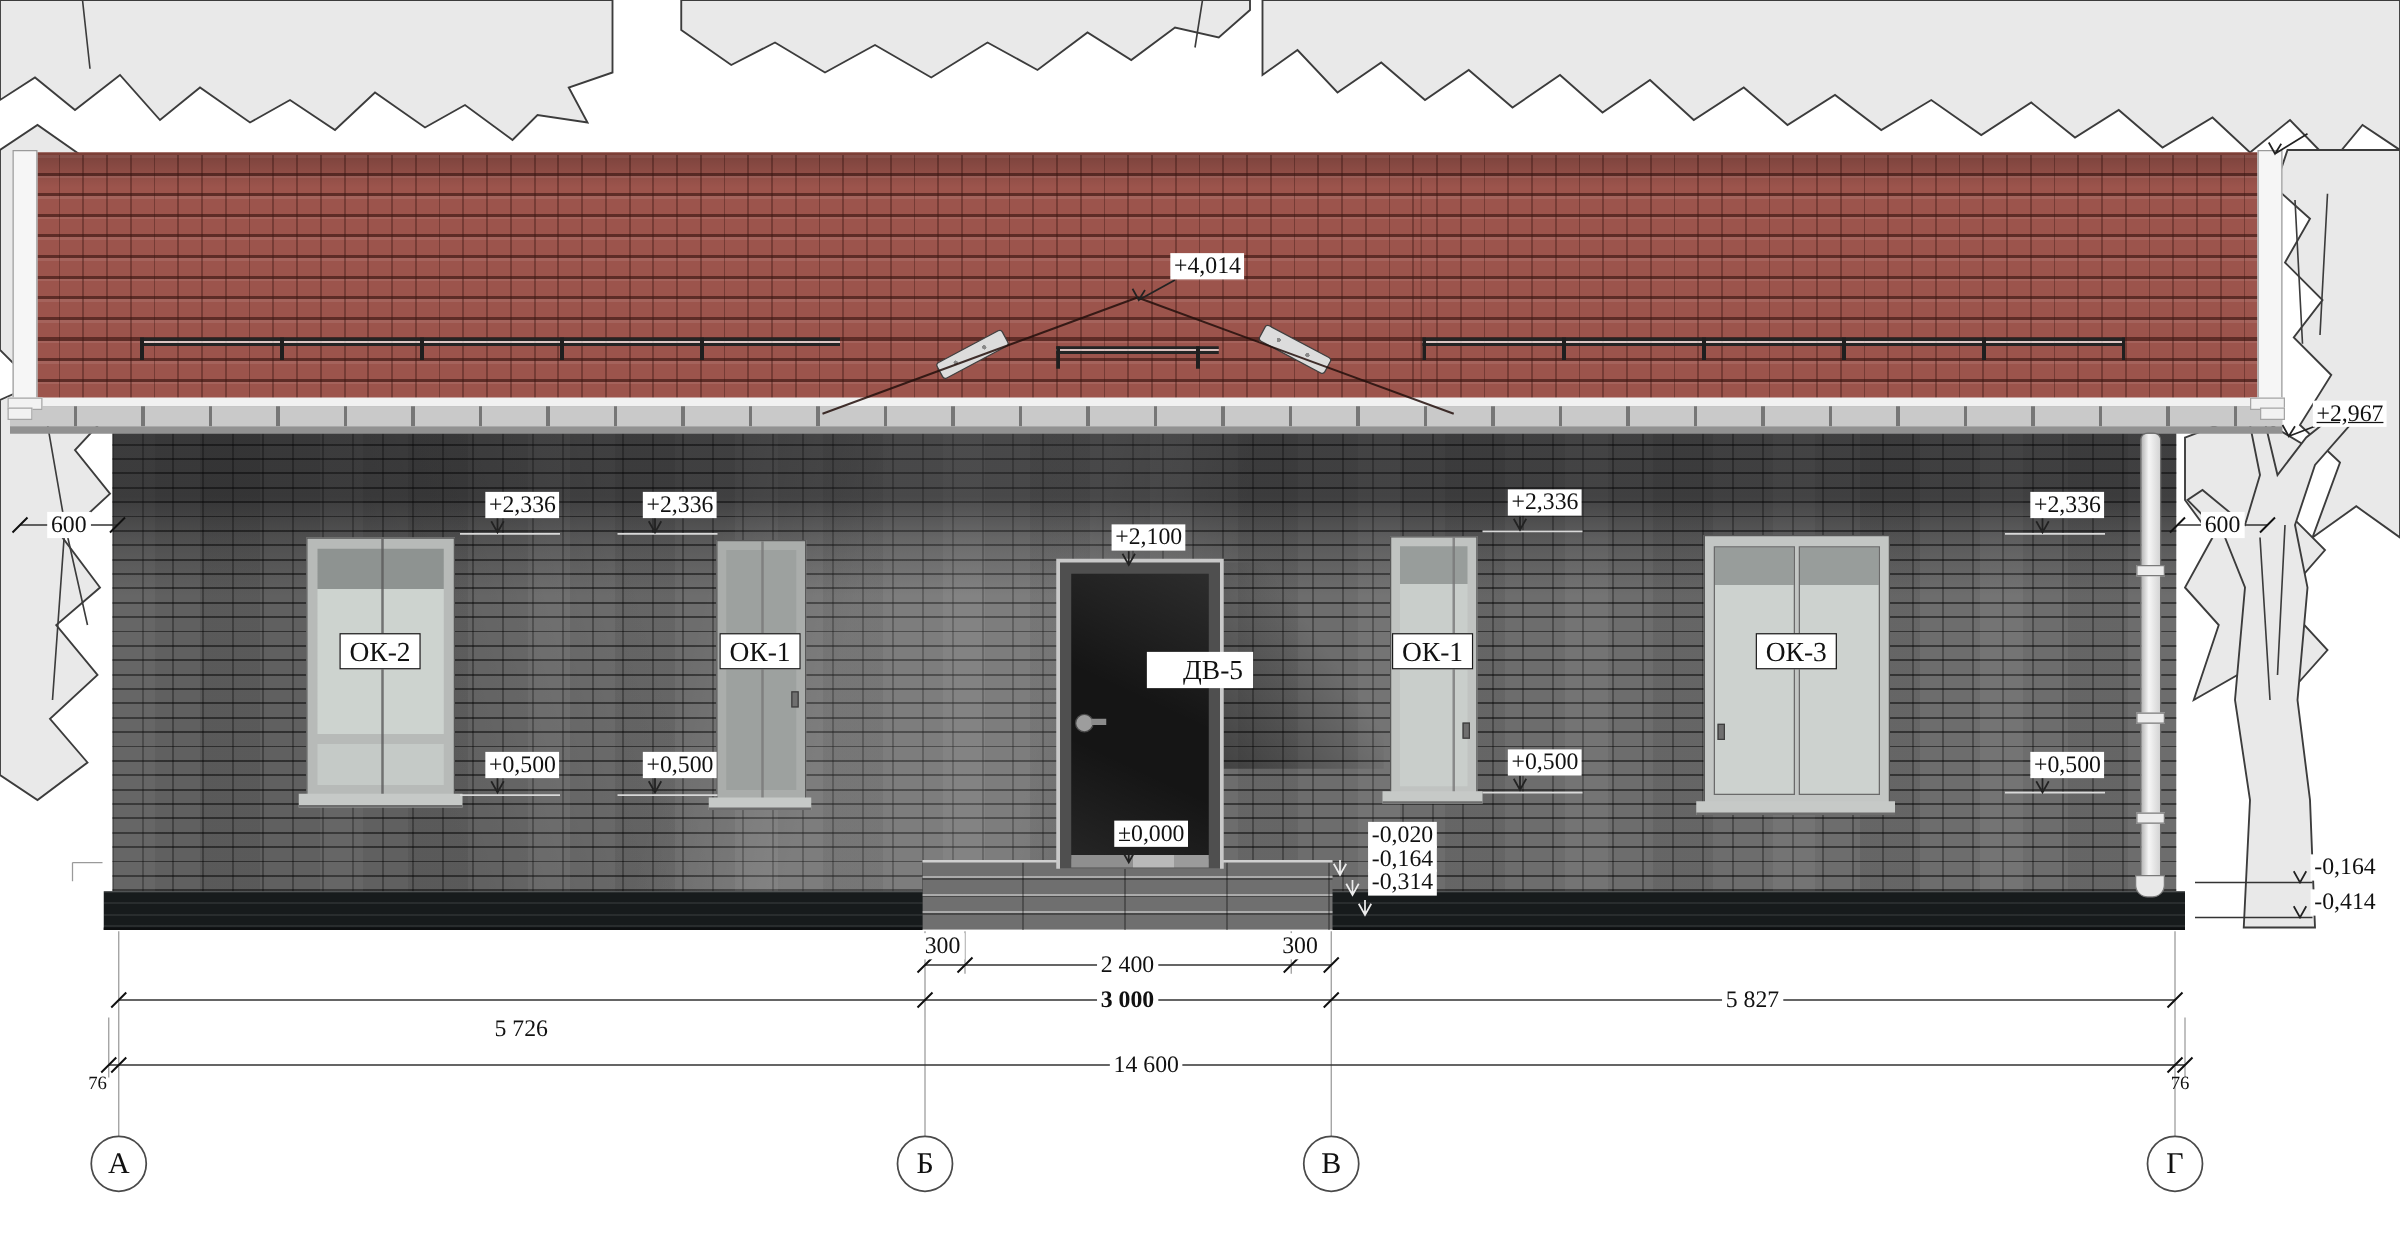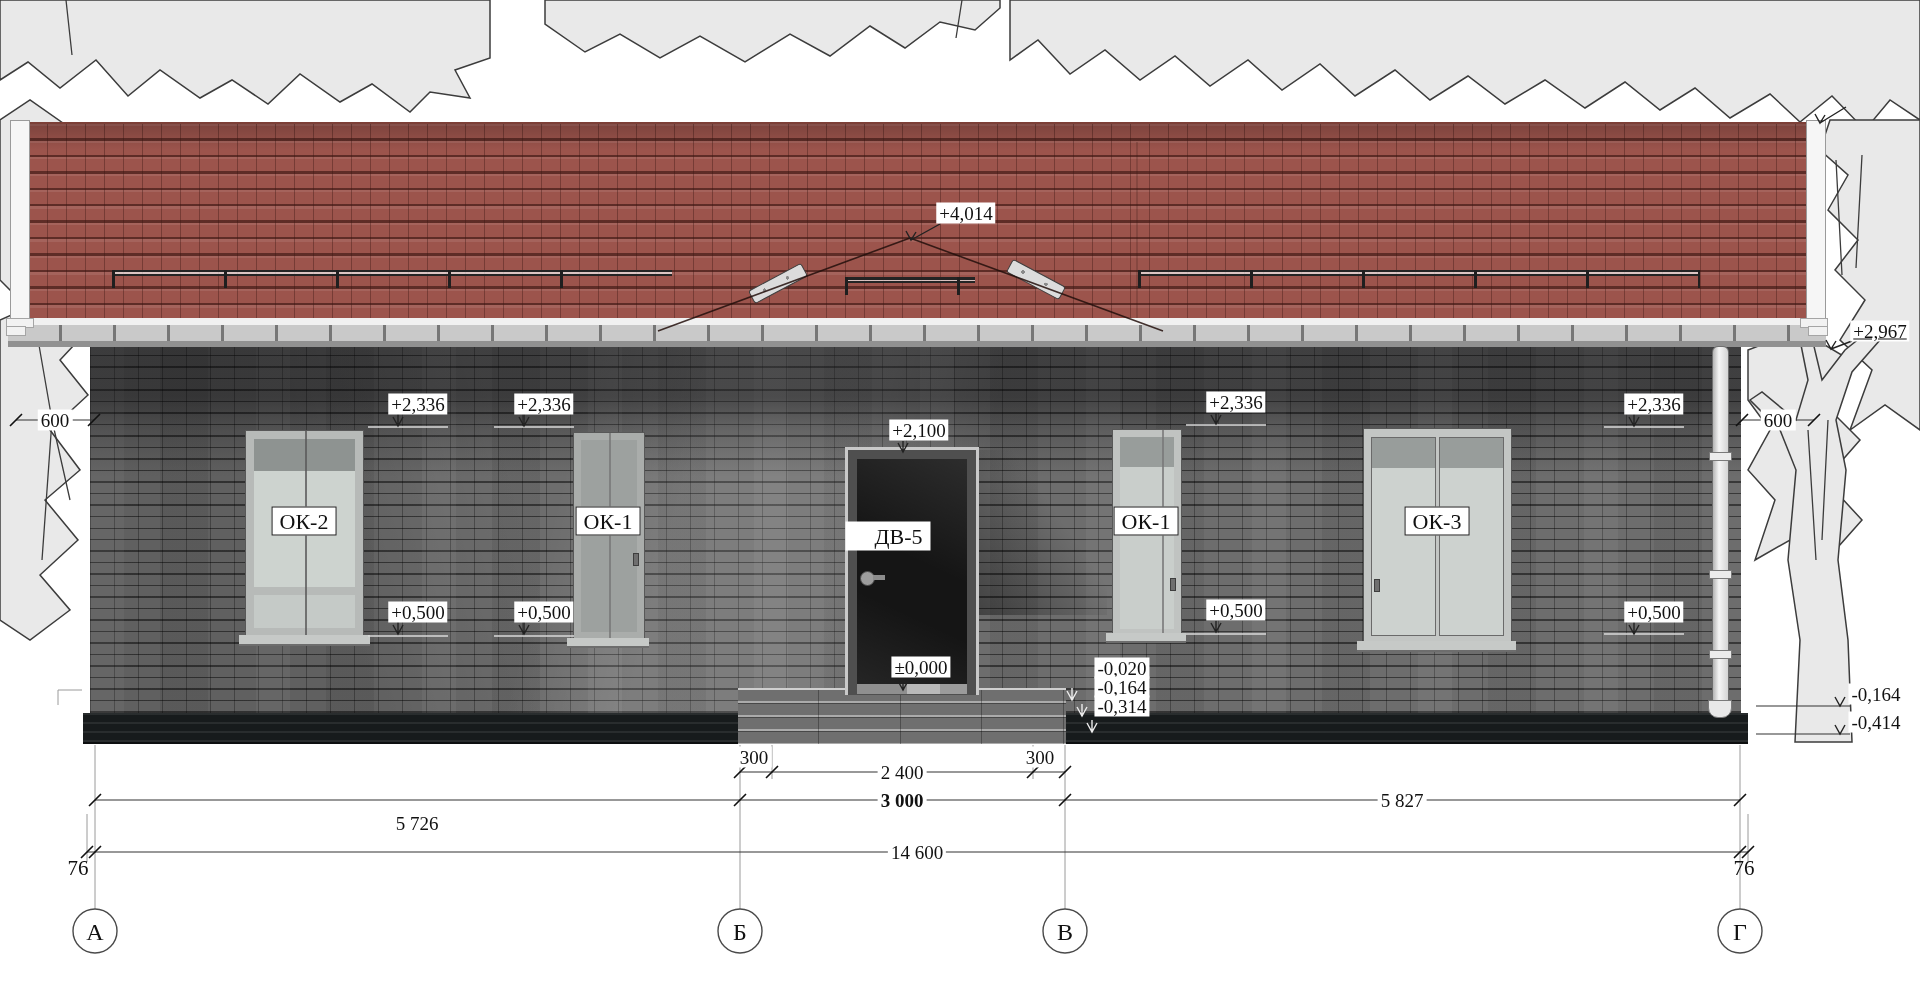--- a/index.html
+++ b/index.html
@@ -66,21 +66,21 @@
     background:linear-gradient(90deg,#8f8f8f 0 45%, #b9b9b9 45% 75%, #9b9b9b 75%);}
   
   .pipe{position:absolute;left:1712px;top:346px;width:15px;height:360px;z-index:4;border:1px solid #6f6f6f;border-radius:6px;
     background:linear-gradient(90deg,#b4b4b4,#f6f6f6 40%,#d4d4d4);}
   .collar{position:absolute;left:1709px;width:21px;height:7px;background:#ececec;border:1px solid #7a7a7a;z-index:5;}
   .shoe{position:absolute;left:1708px;top:700px;width:22px;height:16px;background:#e8e8e8;border:1px solid #7a7a7a;border-radius:0 0 10px 10px;z-index:5;}
   
   #anno{z-index:6;pointer-events:none;}
   .lbl{position:absolute;transform:translate(-50%,-50%);background:#fff;padding:0 3px;
        font-size:19px;line-height:21px;white-space:nowrap;z-index:7;}
-  .lbl.small{font-size:21px;}
+  .lbl.small{font-size:15px;}
   .wlabel{position:absolute;transform:translate(-50%,-50%);background:#fff;border:1.4px solid #1a1a1a;
        padding:1px 7px;font-size:22px;line-height:25px;white-space:nowrap;z-index:7;}
   .wlabel.noborder{border:none;padding:2px 8px;}
   .axis-letter{position:absolute;transform:translate(-50%,-50%);font-size:24px;z-index:8;background:transparent;}
 </style>
 </head>
 <body>
 
 <div id="canvas">
 
@@ -243,17 +243,17 @@
   <div class="lbl small" style="left:78px;top:868px;background:transparent;">76</div>
   <div class="lbl small" style="left:1744px;top:868px;background:transparent;">76</div>
 
   <div class="axis-letter" style="left:95px;top:932px;">А</div>
   <div class="axis-letter" style="left:740px;top:932px;">Б</div>
   <div class="axis-letter" style="left:1065px;top:932px;">В</div>
   <div class="axis-letter" style="left:1740px;top:932px;">Г</div>
 
   <div class="wlabel" style="left:304px;top:521px;">ОК-2</div>
   <div class="wlabel" style="left:608px;top:521px;">ОК-1</div>
-  <div class="wlabel noborder" style="left:888px;top:536px;padding-left:29px;">ДВ-5</div>
+  <div class="wlabel noborder" style="left:960px;top:536px;padding-left:29px;">ДВ-5</div>
   <div class="wlabel" style="left:1146px;top:521px;">ОК-1</div>
   <div class="wlabel" style="left:1437px;top:521px;">ОК-3</div>
 
 </div>
 
 </body></html>

